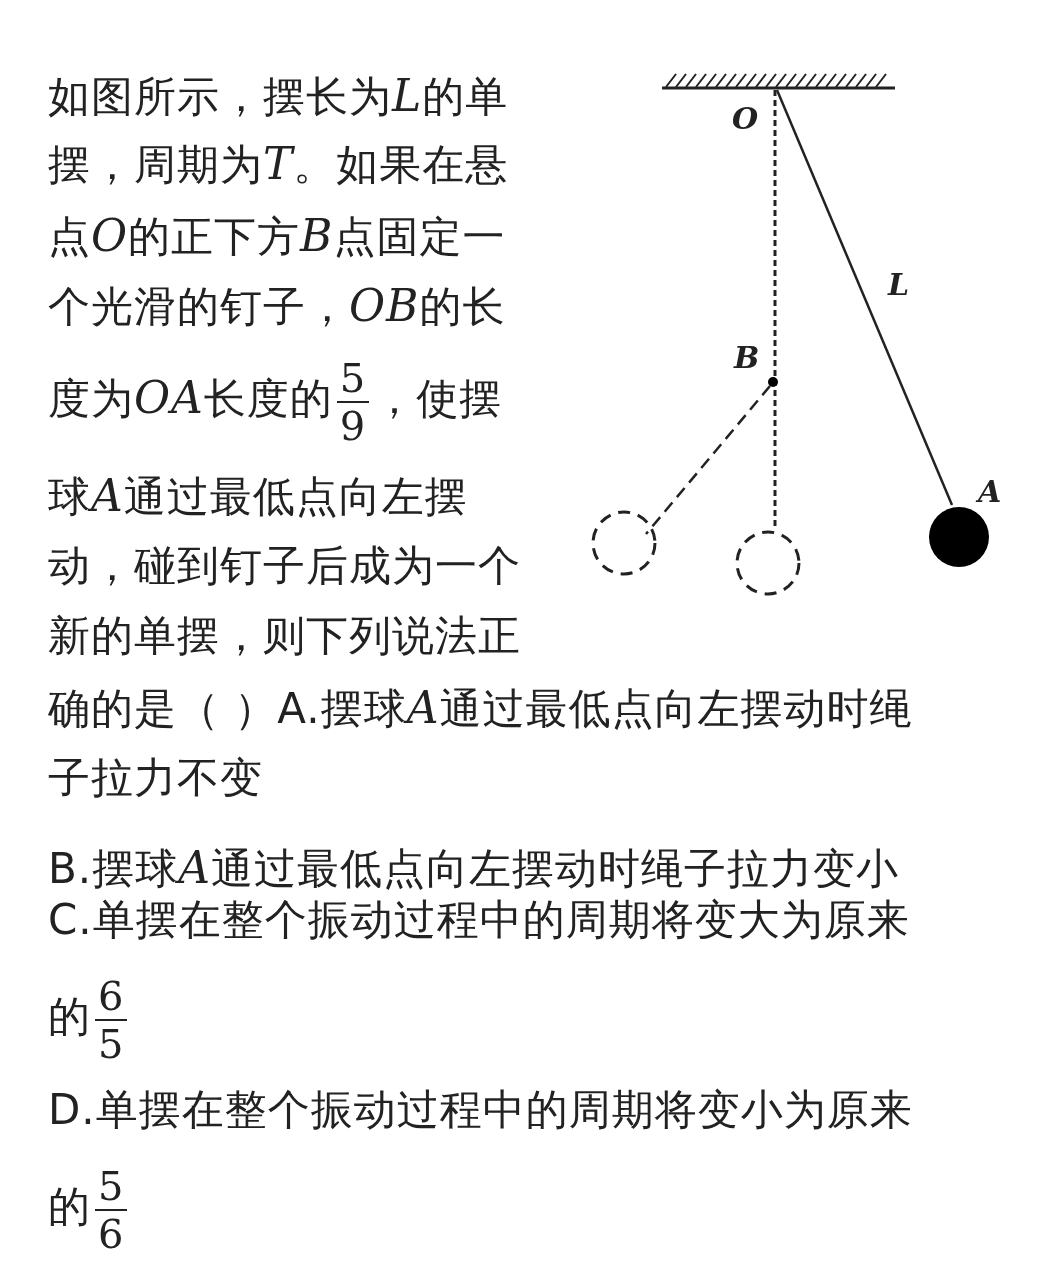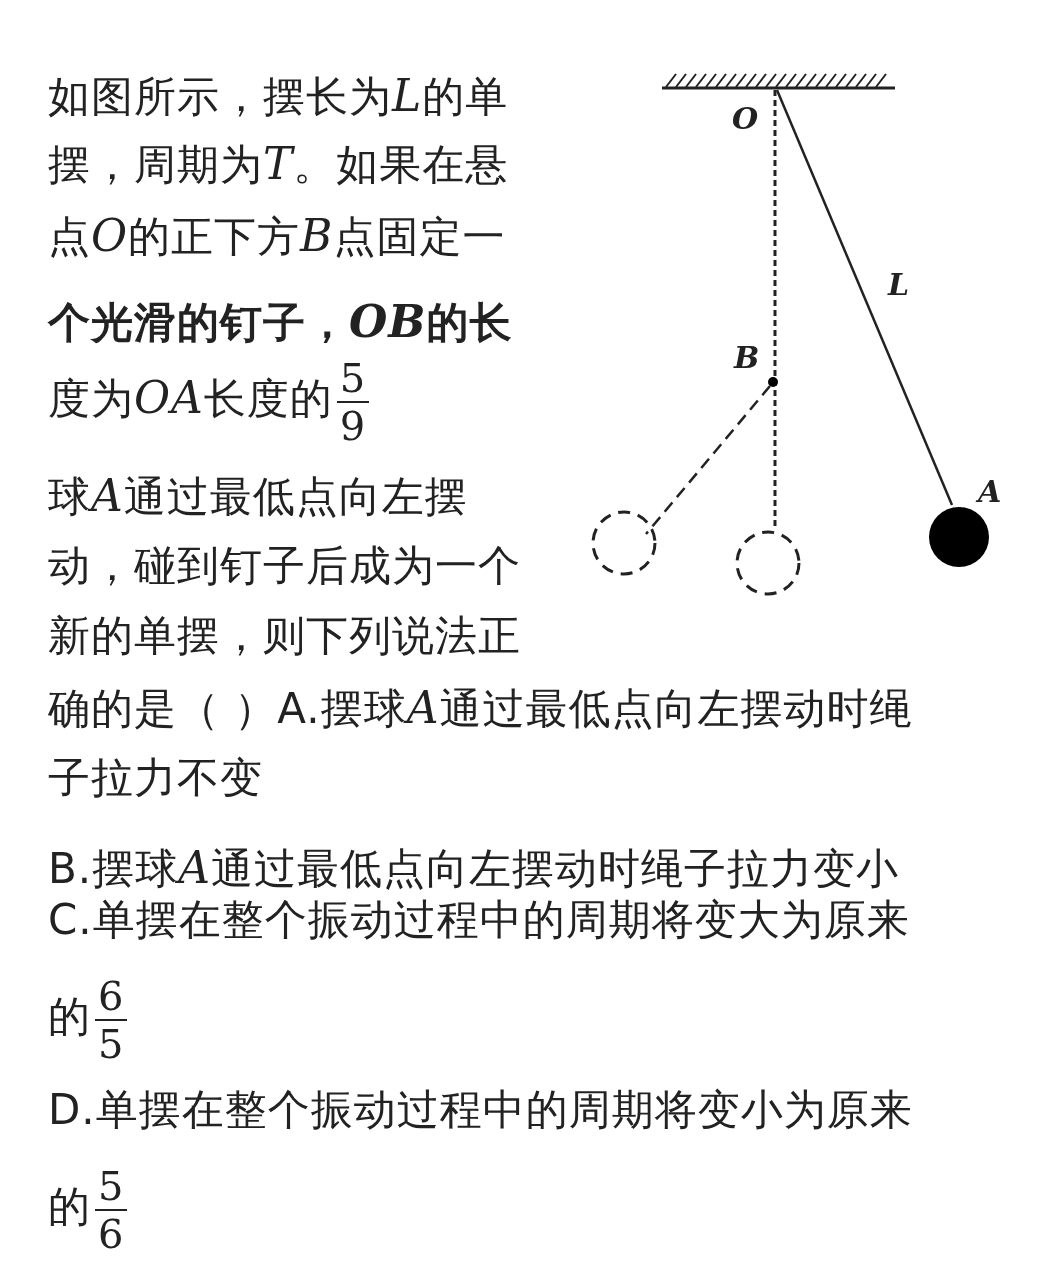--- a/index.html
+++ b/index.html
@@ -18,28 +18,28 @@
 
 <div class="line" style="top:68px;">
   <span>如图所示，摆长为</span><span class="m">L</span><span>的单</span>
 </div>
 <div class="line" style="top:136px;text-align:right;">
   <span>摆，周期为</span><span class="m">T</span><span>。如果在悬</span>
 </div>
 <div class="line" style="top:208px;">
   <span>点</span><span class="m">O</span><span>的正下方</span><span class="m">B</span><span>点固定一</span>
 </div>
-<div class="line" style="top:294px;font-weight:bold;">
+<div class="line" style="top:278px;">
   <span>个光滑的钉子，</span><span class="m">OB</span><span>的长</span>
 </div>
 <div class="line" style="top:348px; line-height:100px;text-align:right;">
   <span>度为</span><span class="m">OA</span><span>长度的</span><span class="frac">
       <span class="num">5</span>
       <span class="den">9</span>
-    </span>
+    </span><span>，使摆</span>
 </div>
 <div class="line" style="top:468px;">
   <span>球</span><span class="m">A</span><span>通过最低点向左摆</span>
 </div>
 <div class="line" style="top:538px;font-family:Liberation Serif, serif;">
   <span>动，碰到钉子后成为一个</span>
 </div>
 <div class="line" style="top:608px;">
   <span>新的单摆，则下列说法正</span>
 </div>

